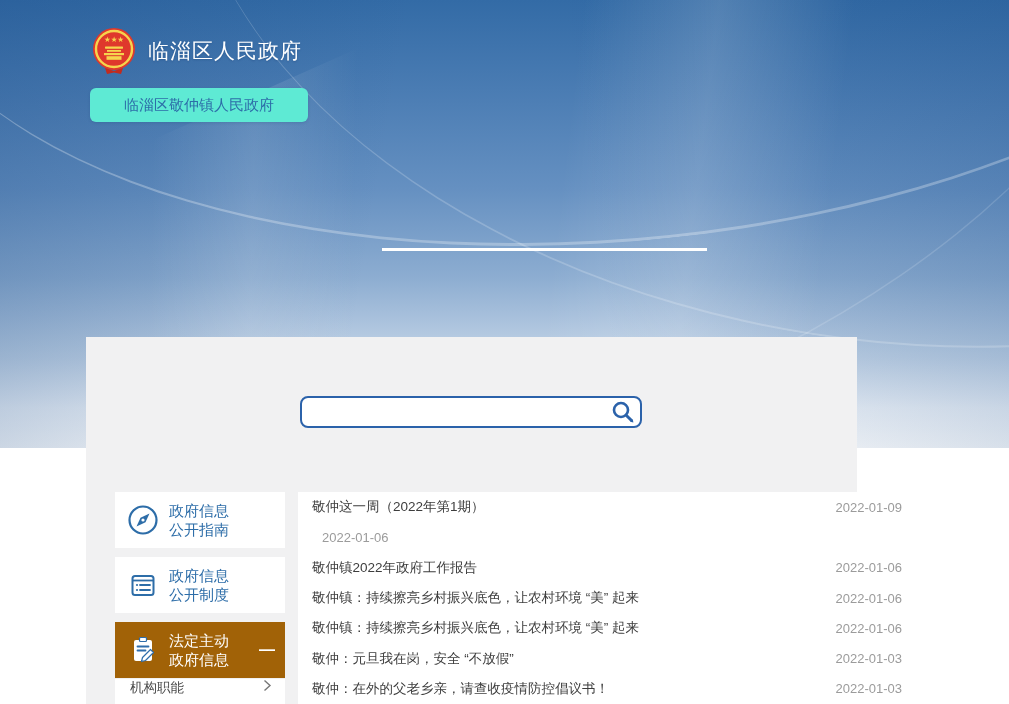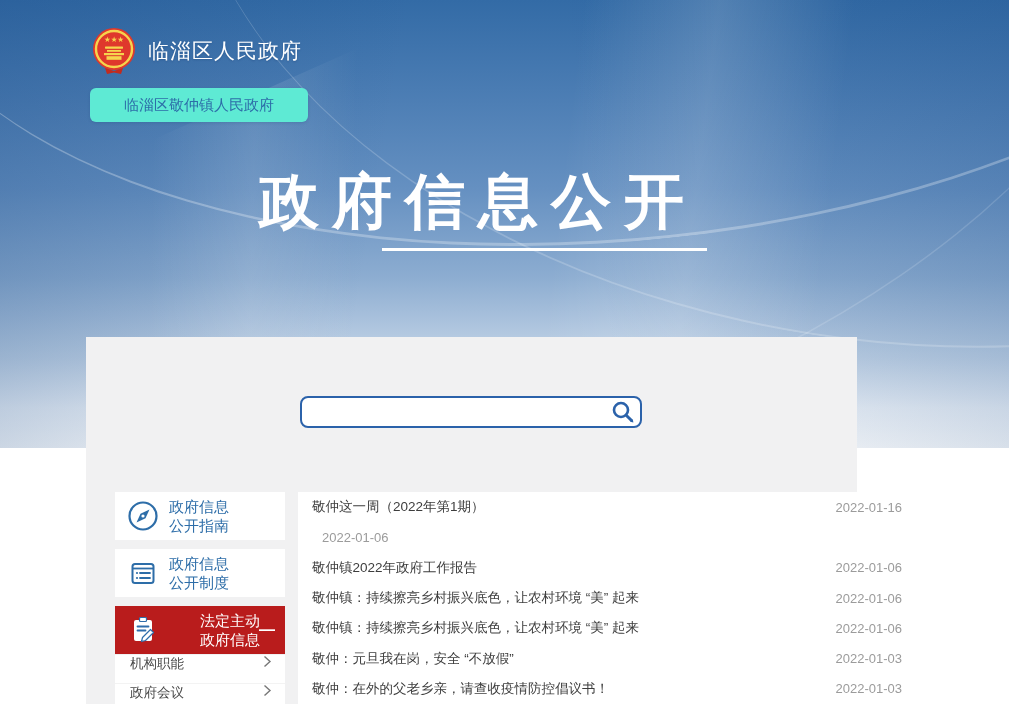--- a/index.html
+++ b/index.html
@@ -38,25 +38,25 @@
   .panel{position:absolute;left:86px;top:337px;width:771px;bottom:0;background:#f1f1f2;}
 
   
   .search-wrap{position:absolute;left:214px;top:59px;width:342px;height:32px;}
   .search-input{width:100%;height:100%;border:2px solid #2b62aa;border-radius:8px;background:#fff;
     padding:0 40px 0 12px;font-size:14px;color:#333;outline:none;}
   .search-btn{position:absolute;right:6px;top:3px;width:26px;height:26px;border:0;background:transparent;padding:0;cursor:pointer;}
 
   
   .sidebar{position:absolute;left:29px;top:155px;width:170px;}
-  .side-item{position:relative;height:48px;background:#fff;margin-bottom:9px;display:flex;align-items:center;
+  .side-item{position:relative;height:56px;background:#fff;margin-bottom:9px;display:flex;align-items:center;
     padding-left:11px;cursor:pointer;}
   .side-item .icon{width:34px;height:34px;flex:0 0 auto;}
   .side-label{margin-left:9px;font-size:15px;color:#2d6da8;line-height:19px;}
-  .side-item.active{background:#b91c1c;margin-bottom:0;gap:31px;}
+  .side-item.active{background:#a16207;margin-bottom:0;}
   .side-item.active .side-label{color:#fff;}
   .expand-dash{position:absolute;right:10px;top:50%;transform:translateY(-50%);color:#fff;font-size:16px;font-weight:700;}
   .submenu{background:#fff;margin-top:1px;}
   .submenu-row{height:28px;display:flex;align-items:flex-start;justify-content:space-between;
     padding:0 13px 0 15px;font-size:13.5px;color:#4a4a4a;cursor:pointer;border-top:1px solid #f3f3f3;}
   .submenu-row:first-child{border-top:0;}
 
   
   .news-list{position:absolute;left:212px;top:155px;width:610px;bottom:0;background:#fff;overflow:hidden;}
   .news-row{height:30.3px;display:flex;align-items:center;justify-content:space-between;padding:0 6px 0 14px;}
@@ -86,21 +86,20 @@
       <rect x="17" y="24" width="14" height="1.8" fill="#f6d44d"></rect>
       <rect x="14" y="27" width="20" height="2.2" fill="#f6d44d"></rect>
       <rect x="16.5" y="30.2" width="15" height="3.6" fill="#f6d44d"></rect>
       <path d="M15 42 L24 45 L33 42 L31 48 L24 46.5 L17 48 Z" fill="#c22b1f"></path>
     </svg>
     <span class="site-name">临淄区人民政府</span>
   </div>
 
   <div class="badge">临淄区敬仲镇人民政府</div>
 
-  <div class="hero-title">政府信息公开</div>
   <div class="hero-underline"></div>
 
   <div class="panel">
 
     <div class="search-wrap">
       <input class="search-input" type="text" placeholder="" style="">
       <button class="search-btn">
         <svg viewBox="0 0 26 26" width="26" height="26">
           <circle cx="11" cy="11" r="7" fill="none" stroke="#2b62aa" stroke-width="2.6"></circle>
           <line x1="16.2" y1="16.2" x2="21.5" y2="21.5" stroke="#2b62aa" stroke-width="3" stroke-linecap="round"></line>
@@ -165,21 +164,21 @@
           <svg width="9" height="13" viewBox="0 0 9 13">
             <polyline points="1.5,1.5 7,6.5 1.5,11.5" fill="none" stroke="#777" stroke-width="1.4"></polyline>
           </svg>
         </div>
       </div>
     </div>
 
     <div class="news-list">
       <div class="news-row">
         <a class="news-title">敬仲这一周（2022年第1期）</a>
-        <span class="news-date">2022-01-16</span>
+        <span class="news-date">2022-01-09</span>
       </div>
       <div class="news-row">
         <span class="news-date">2022-01-06</span>
       </div>
       <div class="news-row">
         <a class="news-title">敬仲镇2022年政府工作报告</a>
         <span class="news-date">2022-01-06</span>
       </div>
       <div class="news-row">
         <a class="news-title">敬仲镇：持续擦亮乡村振兴底色，让农村环境 “美” 起来</a>

